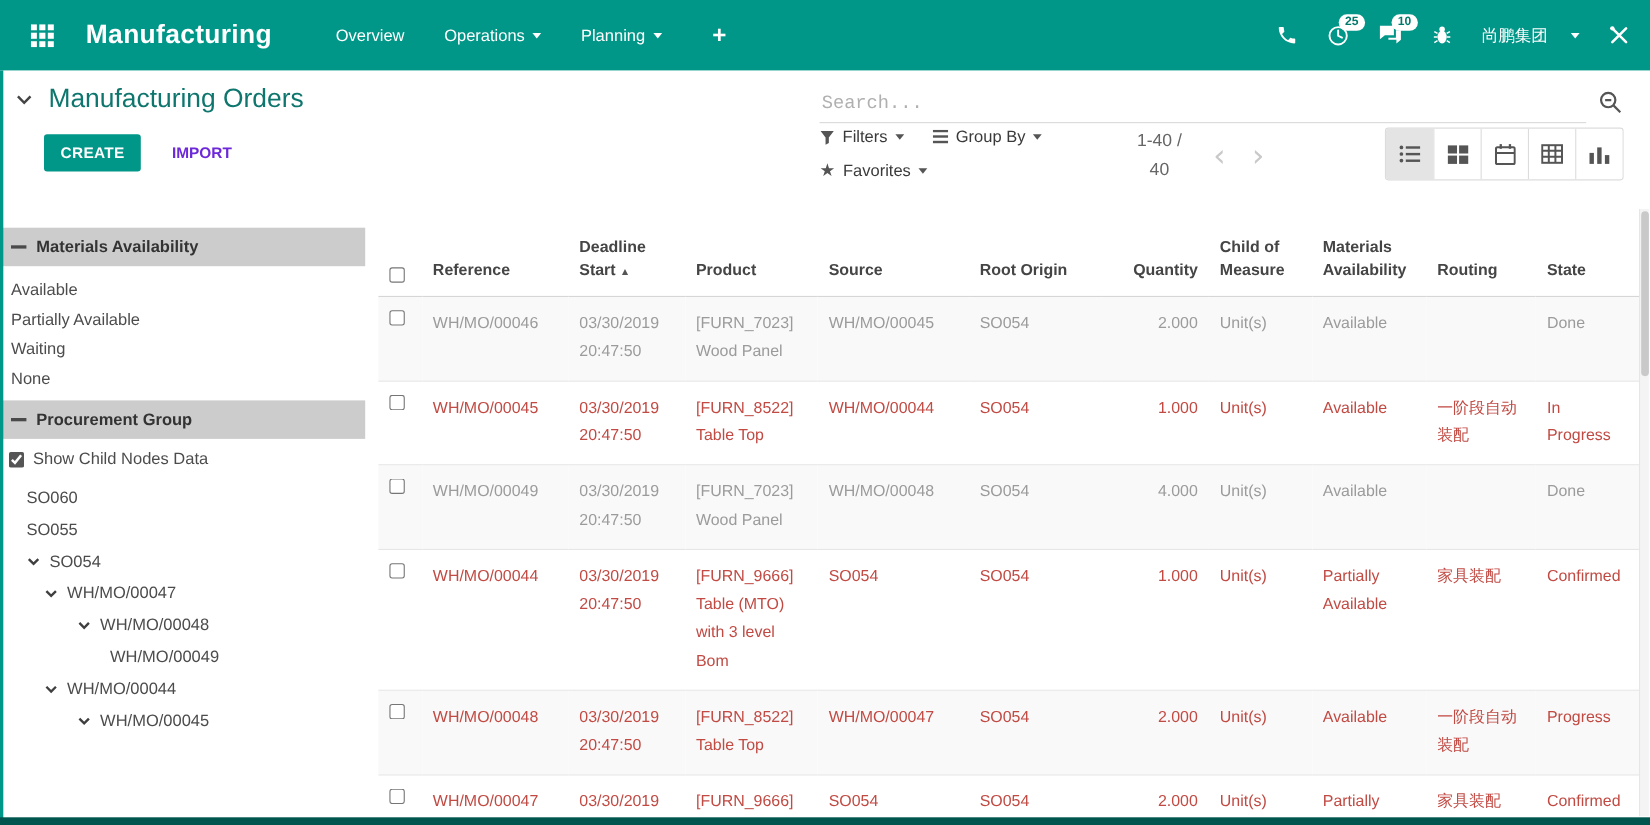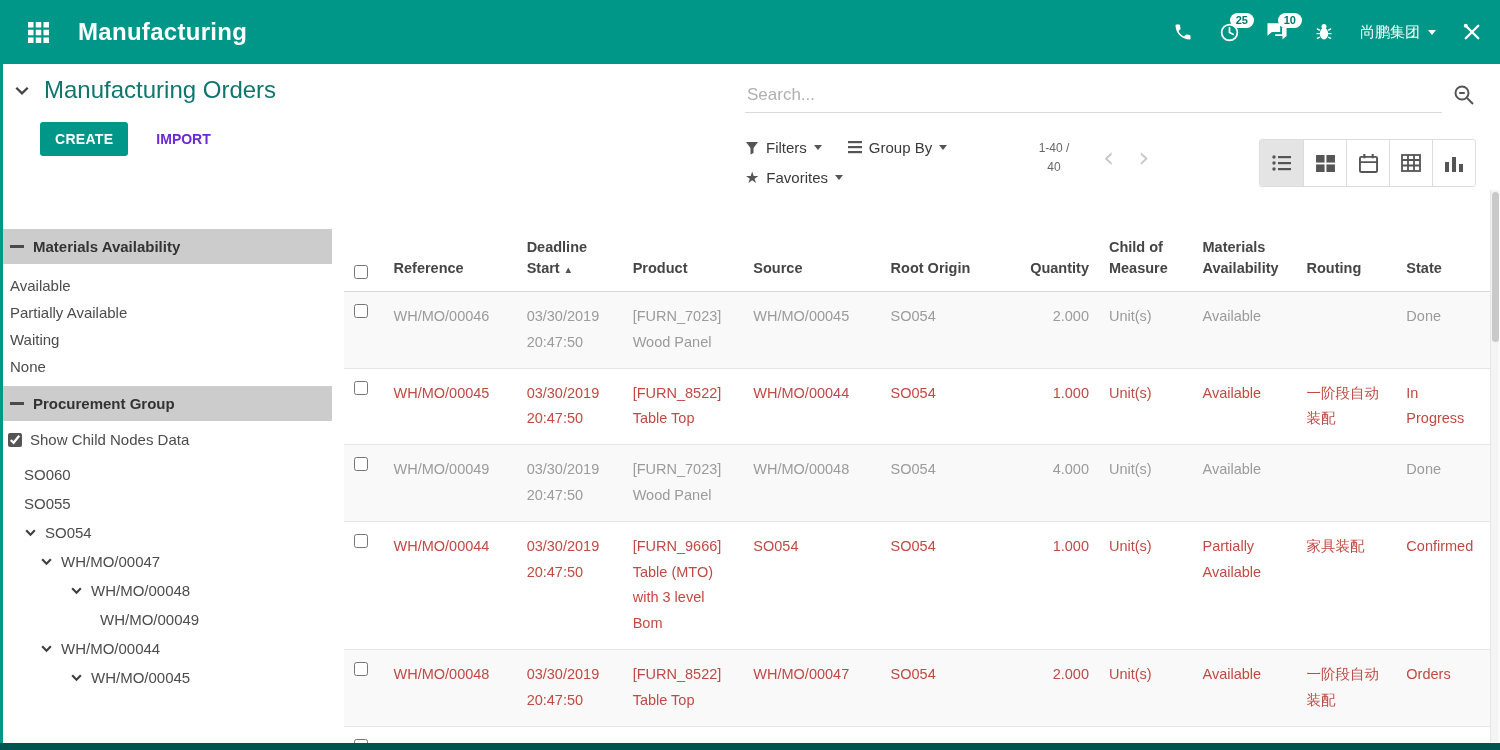--- a/index.html
+++ b/index.html
@@ -19,21 +19,21 @@
   .nav-item { display:flex; align-items:center; gap:7px; cursor:pointer; white-space:nowrap; }
   .nav-plus { font-size:22px; font-weight:bold; margin-left:10px; cursor:pointer; }
   .caret { width:0; height:0; border-left:4px solid transparent; border-right:4px solid transparent; border-top:5px solid currentColor; display:inline-block; }
   .nav-right { margin-left:auto; display:flex; align-items:center; gap:26px; font-size:15px; }
   .icon-wrap { position:relative; display:flex; align-items:center; cursor:pointer; }
   .badge {
     position:absolute; top:-9px; right:-14px; background:#fff; color:#00796b;
     font-size:11px; font-weight:bold; border-radius:9px; padding:1px 6px; line-height:13px;
   }
   .avatar { width:28px; height:28px; border-radius:50%; background:radial-gradient(circle at 35% 35%, #d7a87e, #7a4b2e); border:1px solid rgba(255,255,255,.6); }
-  .user-block, .company-block { display:flex; align-items:center; gap:8px; cursor:pointer; white-space:nowrap; }
+  .user-block, .company-block { display:flex; align-items:center; gap:21px; cursor:pointer; white-space:nowrap; }
   
   .left-edge { position:absolute; left:0; top:64px; bottom:0; width:3px; background:#009688; z-index:40; }
   .bottom-strip { position:absolute; left:0; right:0; bottom:0; height:7px; background:#00564e; z-index:41; }
   .scrollbar { position:absolute; right:1px; top:190px; bottom:8px; width:9px; background:#f4f4f4; border-left:1px solid #e6e6e6; z-index:39; }
   .scroll-thumb { width:7px; margin:2px 0 0 1px; height:150px; background:#c9c9c9; border-radius:4px; }
   
   .top-area { display:flex; align-items:flex-start; }
   .top-left { flex:1; padding:12px 0 0 14px; }
   .breadcrumb { display:flex; align-items:center; gap:14px; }
   .bc-chevron { color:#444; display:flex; cursor:pointer; }
@@ -44,33 +44,33 @@
     padding:9px 15px; border-radius:3px; cursor:pointer; letter-spacing:.3px;
     font-family:"Liberation Sans", sans-serif;
     margin-left:26px;
   }
   .btn-import { color:#6d28d9; font-weight:bold; font-size:14px; cursor:pointer; background:none; border:none; font-family:"Liberation Sans", sans-serif; }
   .top-right { width:755px; padding:16px 24px 0 0; }
   .search-row { display:flex; align-items:flex-end; }
   .search-input {
     flex:1; border:none; outline:none; border-bottom:1px solid #d9d9d9;
     font-size:17px; padding:5px 2px 7px; color:#555; background:transparent;
-    font-family:Liberation Sans, sans-serif;
+    font-family:Liberation Mono, monospace;
   }
   .search-input::placeholder { color:#b0b0b0; }
   .search-icon { color:#555; margin:0 0 2px 10px; cursor:pointer; }
-  .controls-row { display:flex; align-items:flex-start; margin-top:26px; }
+  .controls-row { display:flex; align-items:flex-start; margin-top:4px; }
   .filter-block { width:250px; font-size:15px; color:#3a3a3a; }
   .filter-line { display:flex; align-items:center; gap:26px; margin-bottom:12px; }
   .ctrl-item { display:flex; align-items:center; gap:7px; cursor:pointer; white-space:nowrap; }
   .ctrl-item .caret { color:#555; }
   .ctrl-icon { color:#555; display:flex; }
   .star-glyph { color:#555; font-size:16px; }
   .pager-group { display:flex; align-items:center; gap:16px; margin-left:30px; }
-  .pager-text { text-align:center; color:#666; font-size:12px; line-height:1.6; min-width:58px; }
+  .pager-text { text-align:center; color:#666; font-size:16px; line-height:1.6; min-width:58px; }
   .pager-arrow { color:#c9c9c9; font-size:28px; line-height:1; cursor:pointer; padding:0 4px; font-family:"DejaVu Sans", sans-serif; }
   .view-switcher { margin-left:auto; display:flex; border:1px solid #dcdcdc; border-radius:3px; overflow:hidden; }
   .view-btn { width:43px; height:46px; display:flex; align-items:center; justify-content:center; color:#555; cursor:pointer; border-left:1px solid #dcdcdc; background:#fff; }
   .view-btn:first-child { border-left:none; }
   .view-btn.active { background:#e4e4e4; }
   
   .main { display:flex; align-items:flex-start; margin-top:30px; }
   
   .sidebar { width:332px; flex-shrink:0; font-size:15px; }
   .side-header {
@@ -112,20 +112,34 @@
         <rect x="14" y="0" width="5" height="5"></rect>
       <rect x="0" y="7" width="5" height="5"></rect>
         <rect x="7" y="7" width="5" height="5"></rect>
         <rect x="14" y="7" width="5" height="5"></rect>
       <rect x="0" y="14" width="5" height="5"></rect>
         <rect x="7" y="14" width="5" height="5"></rect>
         <rect x="14" y="14" width="5" height="5"></rect>
     </svg>
   </div>
   <div class="app-title">Manufacturing</div>
+  <div class="nav-menu">
+    <div class="nav-item">
+      <span>Overview</span>
+    </div>
+    <div class="nav-item">
+      <span>Operations</span>
+      <span class="caret"></span>
+    </div>
+    <div class="nav-item">
+      <span>Planning</span>
+      <span class="caret"></span>
+    </div>
+    <div class="nav-plus">+</div>
+  </div>
   <div class="nav-right">
     <div class="icon-wrap">
       <svg width="20" height="20" viewBox="0 0 24 24" fill="#fff">
         <path d="M6.62 10.79c1.44 2.83 3.76 5.14 6.59 6.59l2.2-2.2c.27-.27.67-.36 1.02-.24 1.12.37 2.33.57 3.57.57.55 0 1 .45 1 1V20c0 .55-.45 1-1 1-9.39 0-17-7.61-17-17 0-.55.45-1 1-1h3.5c.55 0 1 .45 1 1 0 1.25.2 2.45.57 3.57.11.35.03.74-.25 1.02l-2.2 2.2z"></path>
       </svg>
     </div>
     <div class="icon-wrap">
       <svg width="21" height="21" viewBox="0 0 24 24" fill="none" stroke="#fff" stroke-width="2">
         <circle cx="12" cy="12" r="9"></circle>
           <polyline points="12,6.5 12,12 16,14" stroke-linecap="round"></polyline>
@@ -453,21 +467,21 @@
             </td>
           <td>WH/MO/00048</td>
           <td>03/30/2019 20:47:50</td>
           <td>[FURN_8522] Table Top</td>
           <td>WH/MO/00047</td>
           <td>SO054</td>
           <td class="num">2.000</td>
           <td>Unit(s)</td>
           <td>Available</td>
           <td>一阶段自动装配</td>
-          <td>Orders</td>
+          <td>Progress</td>
         </tr>
         <tr class="late">
           <td>
               <input type="checkbox" class="cb" style="">
             </td>
           <td>WH/MO/00047</td>
           <td>03/30/2019 20:47:50</td>
           <td>[FURN_9666] Table (MTO) with 3 level Bom</td>
           <td>SO054</td>
           <td>SO054</td>

